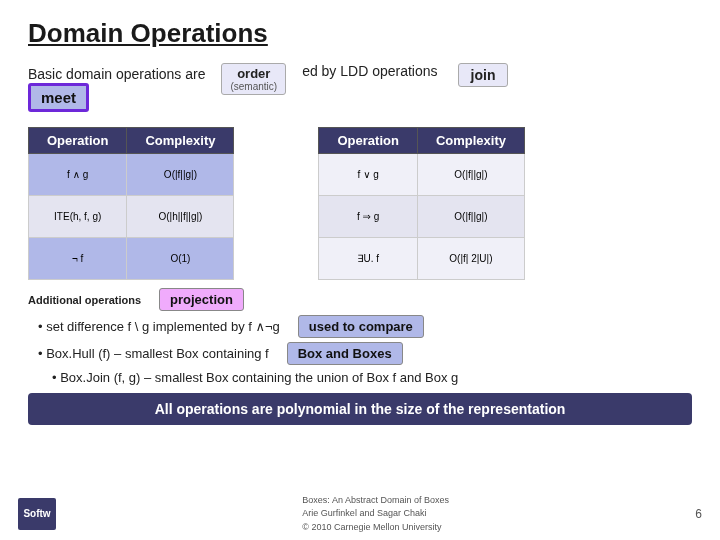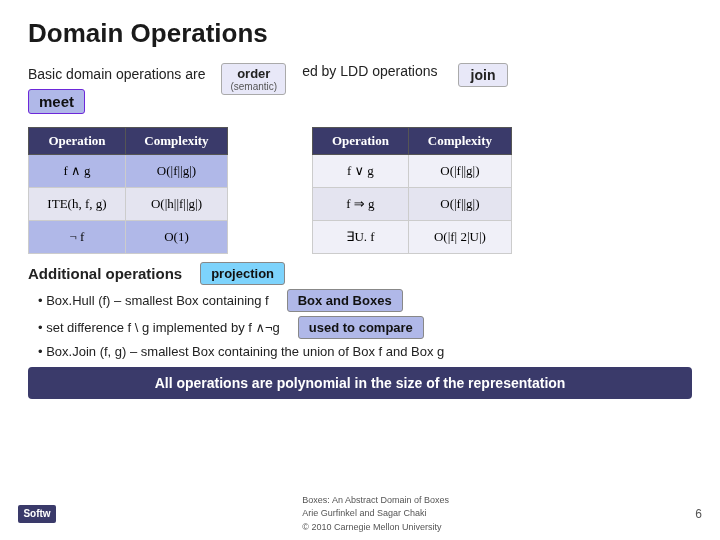--- a/index.html
+++ b/index.html
@@ -19,20 +19,21 @@
       background: #fff;
       padding: 18px 28px 10px 28px;
       position: relative;
     }
 
     .slide-title {
       font-size: 26px;
       font-weight: bold;
       color: #1a1a1a;
       margin-bottom: 14px;
+      text-decoration: underline;
     }
 
     .intro-row {
       display: flex;
       align-items: flex-start;
       margin-bottom: 6px;
       gap: 12px;
       position: relative;
       z-index: 2;
     }
@@ -79,57 +80,56 @@
       border-radius: 3px;
       padding: 3px 12px;
       font-size: 14px;
       font-weight: bold;
       color: #222;
       margin-left: 4px;
     }
 
     .meet-box {
       background: #b0b8e8;
-      border: 1px solid #6d28d9;
+      border: 3px solid #6d28d9;
       border-radius: 3px;
       padding: 3px 10px;
       font-size: 15px;
       font-weight: bold;
       color: #111;
       position: absolute;
       left: 0;
-      top: 26px;
+      top: 20px;
       z-index: 10;
     }
 
     .tables-row {
       display: flex;
       gap: 24px;
       margin-top: 10px;
       margin-bottom: 8px;
-      font-family: Liberation Serif, serif;
     }
 
     .op-table {
       border-collapse: collapse;
       min-width: 200px;
     }
 
     .op-table th {
       background: #3a3a6a;
       color: #fff;
       padding: 5px 18px;
       font-size: 13px;
       text-align: center;
       border: 1px solid #555;
     }
 
     .op-table td {
-      padding: 8px 18px;
-      font-size: 13px;
+      padding: 15px 18px;
+      font-size: 10px;
       text-align: center;
       border: 1px solid #ccc;
       background: #f0f0f8;
     }
 
     .op-table tr:nth-child(even) td {
       background: #e4e4f0;
     }
 
     .op-table tr.highlight td {
@@ -137,28 +137,28 @@
     }
 
     .additional-row {
       display: flex;
       align-items: center;
       margin-top: 6px;
       margin-bottom: 4px;
     }
 
     .additional-label {
-      font-size: 15px;
+      font-size: 11px;
       font-weight: bold;
       color: #222;
       margin-right: 18px;
     }
 
     .projection-box {
-      background: #7dd3fc;
+      background: #f0abfc;
       border: 1px solid #888;
       border-radius: 3px;
       padding: 3px 10px;
       font-size: 13px;
       font-weight: bold;
       color: #111;
     }
 
     .bullet-text {
       font-size: 13px;
@@ -181,21 +181,21 @@
       border: 1px solid #888;
       border-radius: 3px;
       padding: 3px 10px;
       font-size: 13px;
       font-weight: bold;
       color: #111;
       margin-left: 18px;
     }
 
     .bullet3-row {
-      margin-left: 10px;
+      margin-left: 24px;
       margin-bottom: 8px;
     }
 
     .all-poly-box {
       background: #3a3a6a;
       border-radius: 4px;
       padding: 8px 4px;
       color: #fff;
       font-size: 14px;
       font-weight: bold;
@@ -215,21 +215,21 @@
     }
 
     .footer-logo {
       display: flex;
       align-items: center;
       gap: 6px;
     }
 
     .footer-logo-shape {
       width: 38px;
-      height: 18px;
+      height: 32px;
       background: #3a3a6a;
       border-radius: 2px;
       display: flex;
       align-items: center;
       justify-content: center;
     }
 
     .footer-info {
       font-size: 9px;
       color: #555;
@@ -315,27 +315,27 @@
         </tbody>
     </table>
   </div>
 
   <div class="additional-row">
     <span class="additional-label">Additional operations</span>
     <div class="projection-box">projection</div>
   </div>
 
   <div style="display:flex; align-items:center; margin-bottom:4px; margin-left:10px;">
+    <span class="bullet-text">• set difference f \ g  implemented by f ∧¬g</span>
+    <div class="used-compare-box">used to compare</div>
+  </div>
+
+  <div style="display:flex; align-items:center; margin-bottom:4px; margin-left:10px;">
     <span class="bullet-text">• Box.Hull (f) – smallest Box containing f</span>
     <div class="boxes-box">Box and Boxes</div>
-  </div>
-
-  <div style="display:flex; align-items:center; margin-bottom:4px; margin-left:10px;">
-    <span class="bullet-text">• set difference f \ g  implemented by f ∧¬g</span>
-    <div class="used-compare-box">used to compare</div>
   </div>
 
   <div class="bullet3-row">
     <span class="bullet-text">• Box.Join (f, g) – smallest Box containing the union of Box f and Box g</span>
   </div>
 
   <div class="all-poly-box">All operations are polynomial in the size of the representation</div>
 
   <div class="footer">
     <div class="footer-logo">

